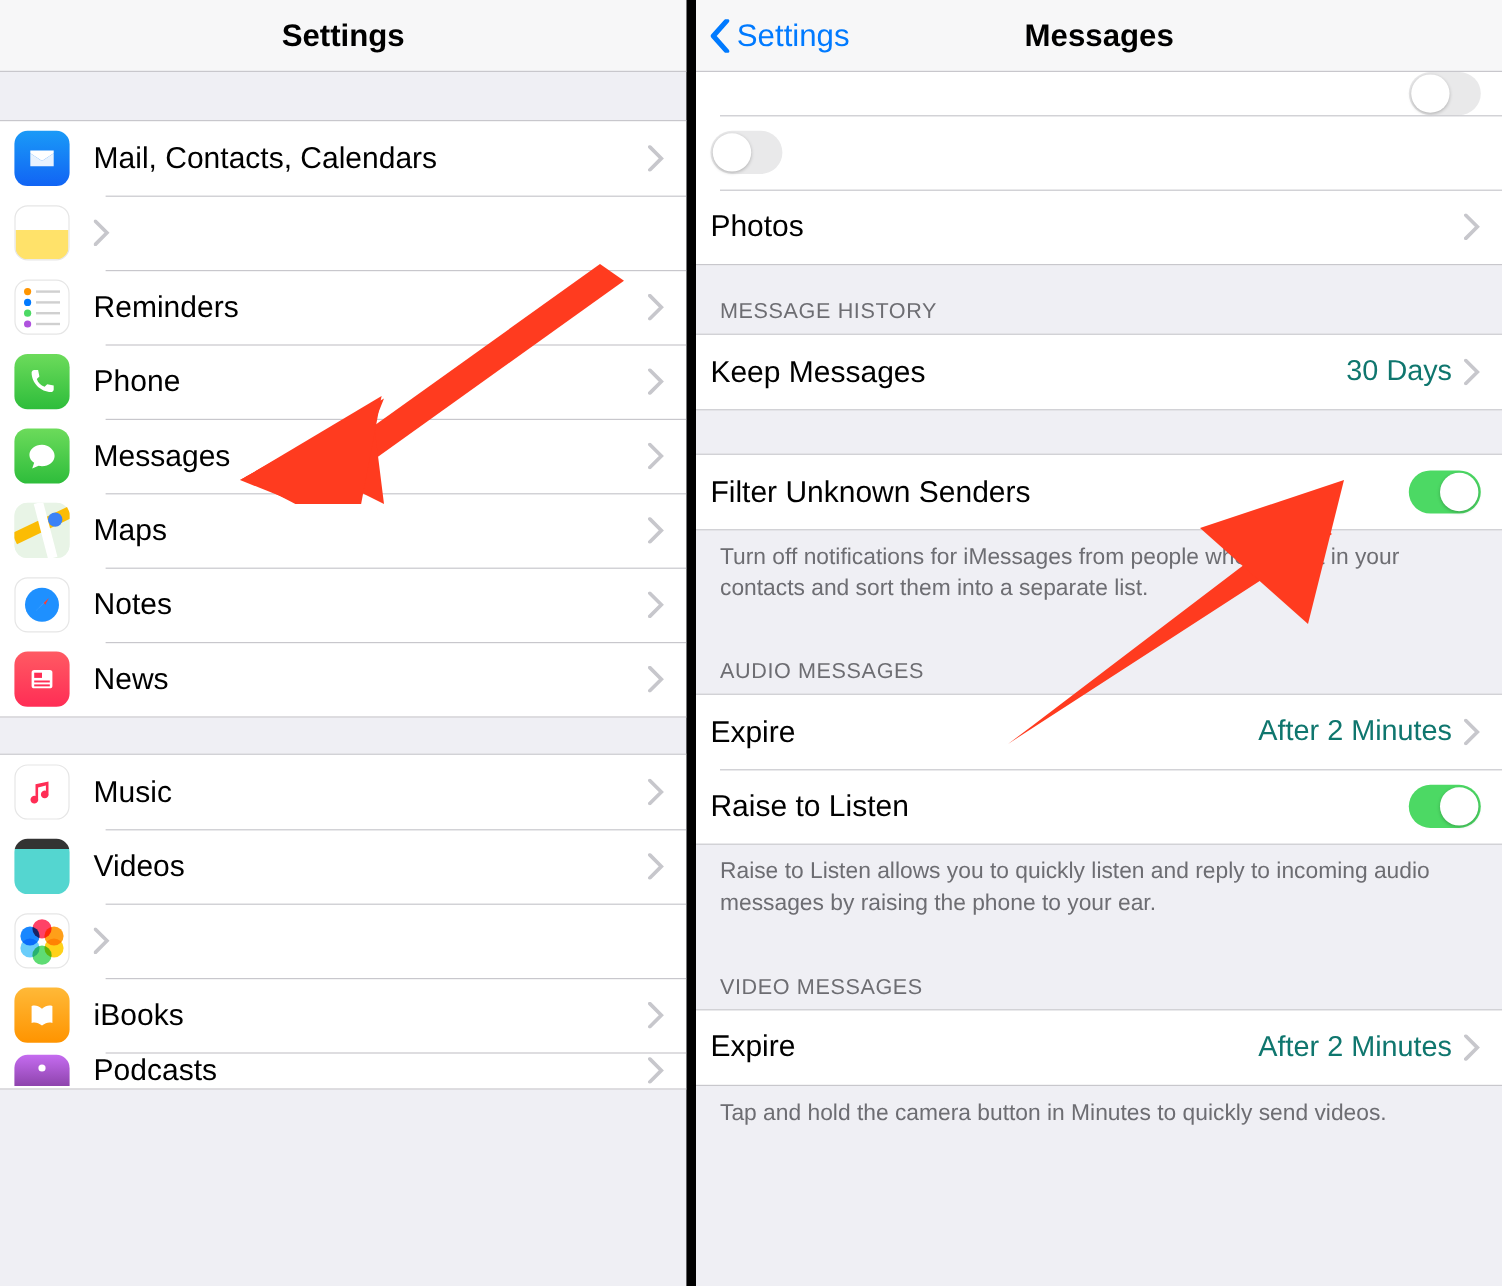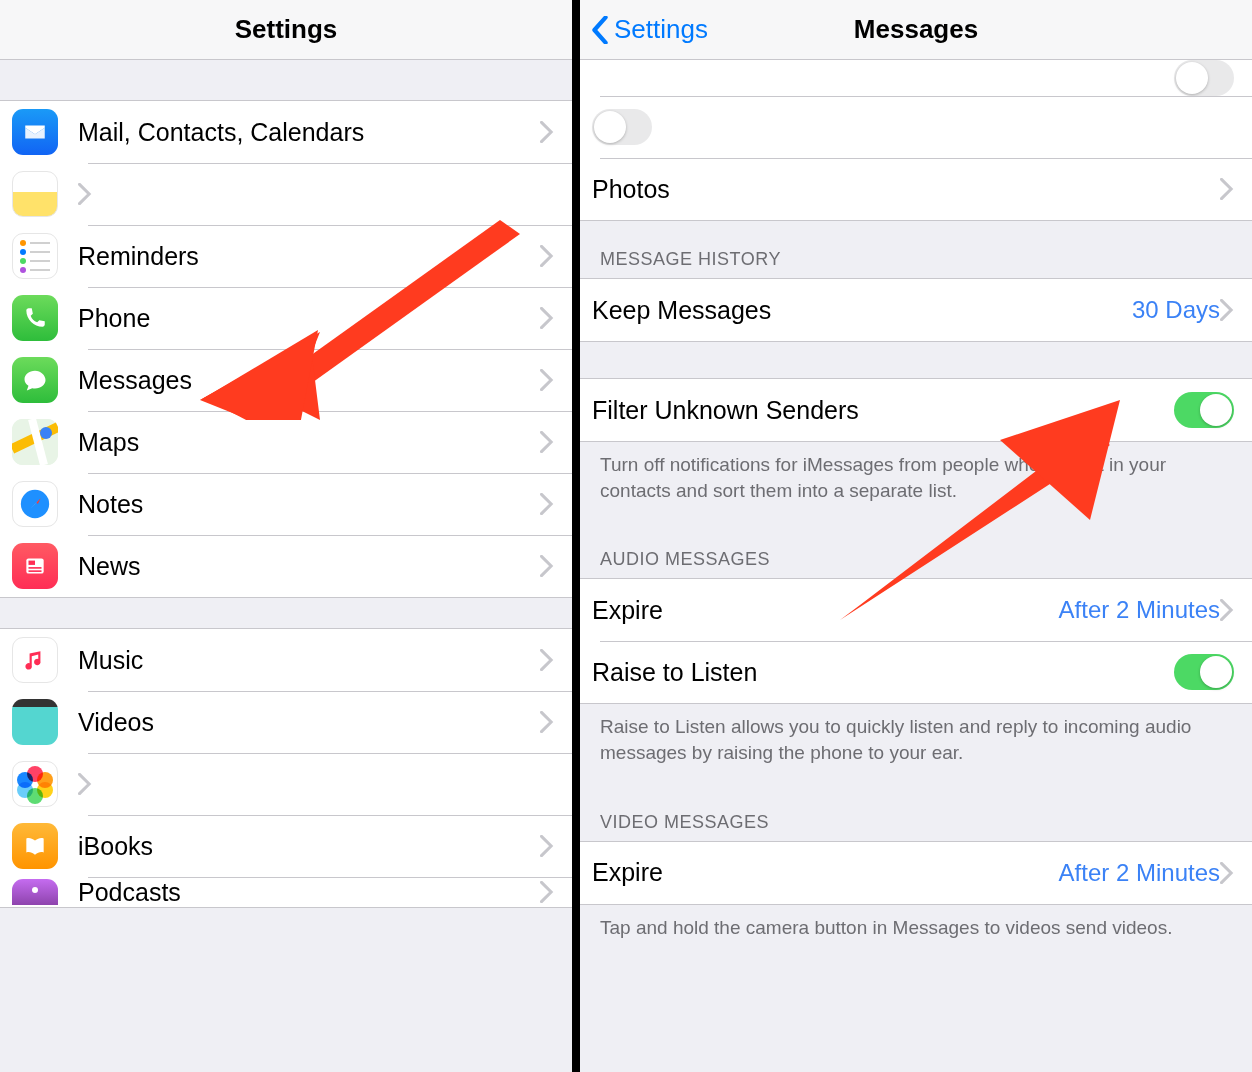--- a/index.html
+++ b/index.html
@@ -90,22 +90,22 @@
     height: 1px;
     background: #c8c7cc;
   }
   .row .label {
     font-size: 25px;
     color: #000;
     flex: 1;
   }
   .row .value {
     font-size: 24px;
-    color: #3b82f6;
-    margin-right: 0;
+    color: #0f766e;
+    margin-right: 10px;
   }
   .chev {
     color: #c7c7cc;
   }
   .chev svg { width: 14px; height: 22px; display: block; }
   .app-icon {
     width: 46px; height: 46px;
     border-radius: 11px;
     margin-right: 20px;
     flex-shrink: 0;
@@ -470,21 +470,21 @@
         <div class="row">
           <div class="label">Expire</div>
           <div class="value">After 2 Minutes</div>
           <span class="chev">
               <svg viewBox="0 0 10 16">
                 <path d="M1 1l7 7-7 7" stroke="#c7c7cc" stroke-width="2.2" fill="none" stroke-linecap="round"></path>
               </svg>
             </span>
         </div>
       </div>
-      <div class="section-footer">Tap and hold the camera button in Messages to videos send videos.</div>
+      <div class="section-footer">Tap and hold the camera button in Minutes to quickly send videos.</div>
     </div>
   </div>
 
   <svg class="arrow" style="left:200px; top:220px; width:320px; height:200px" viewBox="0 0 320 200">
     <g fill="#ff3b1f">
       <polygon points="300,0 320,14 60,200 40,186"></polygon>
       <polygon points="0,180 110,120 120,200 60,170"></polygon>
       <polygon points="0,180 120,112 80,212"></polygon>
 
       <polygon points="4,178 118,110 96,226"></polygon>

